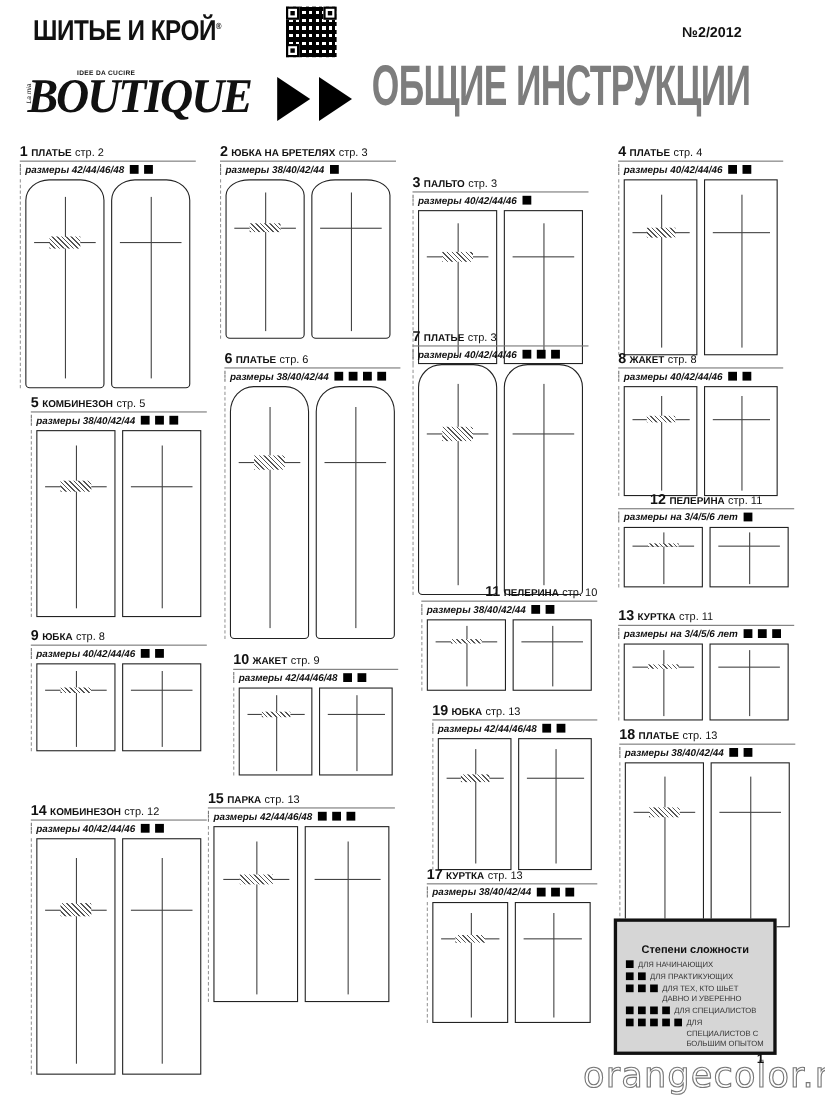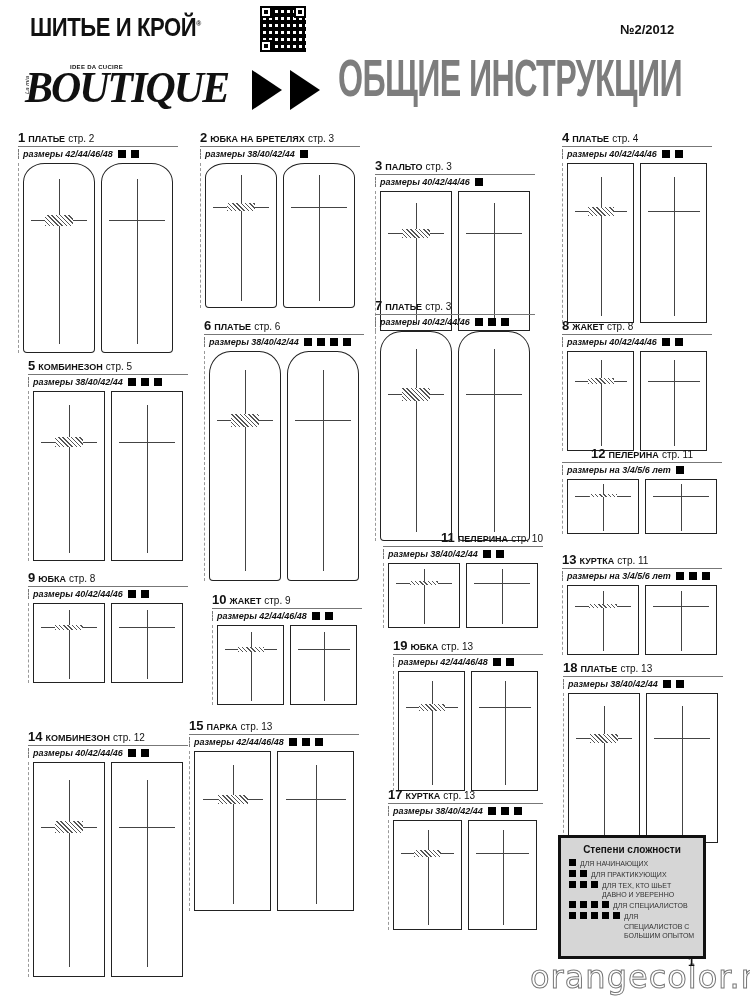--- a/index.html
+++ b/index.html
@@ -29,21 +29,21 @@
   .item .rule { border-top: 1px solid #777; margin-top: 1px; }
   .item .sizes { font-size: 9px; font-style: italic; font-weight: 700; margin-top: 2px; padding-left: 4px; display: flex; align-items: center; gap: 3px; white-space: nowrap; border-left: 1px dashed #777; }
   .sq { display: inline-block; width: 8px; height: 8px; background: #000; margin-left: 2px; }
   .drawings { display: flex; gap: 6px; margin-top: 4px; border-left: 1px dashed #999; padding-left: 4px; }
   .sketch { border: 1.2px solid #222; background: #fff; box-sizing: border-box; position: relative; }
   .sketch.dress { border-radius: 30% 30% 4px 4px / 10% 10% 4px 4px; }
   .sketch .seam { position: absolute; left: 50%; top: 8%; bottom: 4%; border-left: 1px solid #444; }
   .sketch .waist { position: absolute; left: 10%; right: 10%; top: 30%; border-top: 1px solid #444; }
   .sketch .hatch { position: absolute; left: 30%; right: 30%; top: 27%; height: 6%; background: repeating-linear-gradient(45deg, #555 0 1px, #fff 1px 3px); }
 
-  .legend { left: 558px; top: 835px; width: 148px; height: 124px; background: #d6d6d6; border: 3px solid #111; box-sizing: border-box; padding: 6px 8px; }
+  .legend { left: 558px; top: 835px; width: 148px; height: 124px; background: #d6d6d6; border: 3px solid #111; box-sizing: border-box; padding: 20px 8px; }
   .legend .t { text-align: center; font-weight: 700; font-size: 10px; margin-bottom: 4px; }
   .legend .row { font-size: 7px; color: #333; text-transform: uppercase; display: flex; align-items: flex-start; gap: 3px; margin: 2px 0; }
   .legend .row .sq { width: 7px; height: 7px; margin-left: 0; margin-right: 1px; flex: none; }
   .legend .row .lbl { line-height: 1.3; }
   .watermark { left: 530px; top: 958px; font-size: 32px; color: #fff; -webkit-text-stroke: 1px #777; letter-spacing: 1px; font-family: "DejaVu Sans", sans-serif; }
   .pg { left: 688px; top: 955px; font-size: 12px; font-weight: 700; }
 </style>
 </head>
 <body>
 

